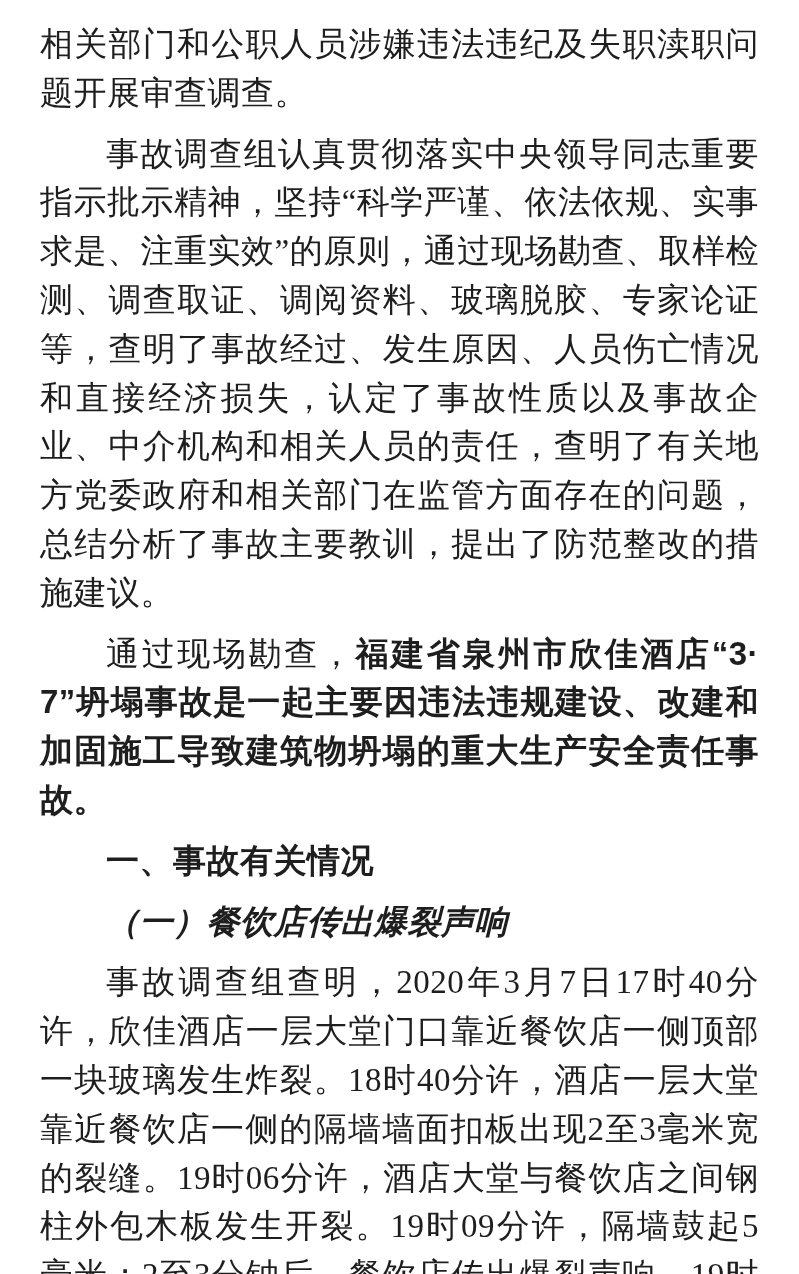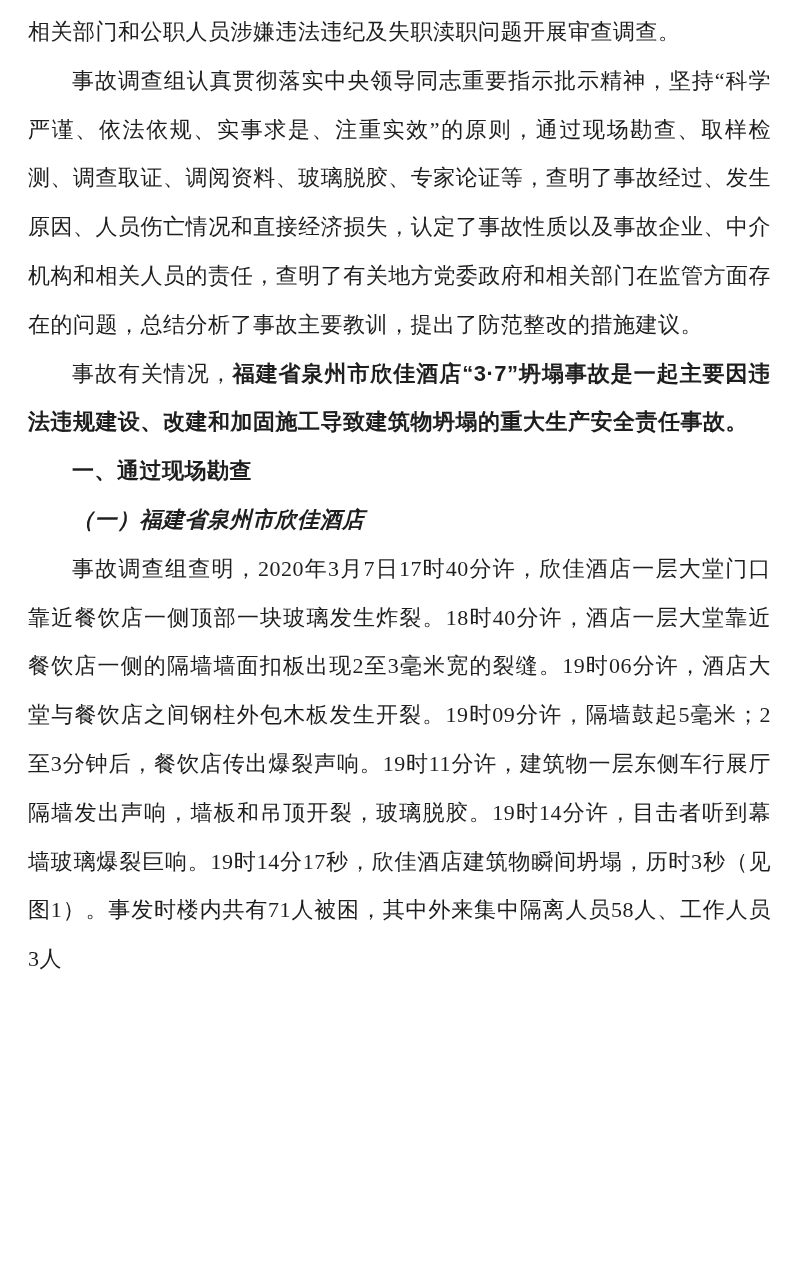--- a/index.html
+++ b/index.html
@@ -12,22 +12,22 @@
     width: 799px;
     height: 1274px;
     box-sizing: border-box;
     background: #ffffff;
     color: #1e1e1e;
     padding: 8px 28px 0 28px;
     overflow: hidden;
     font-family: "Liberation Serif", "DejaVu Serif", serif;
   }
   .para {
-    margin: 0;
-    font-size: 22px;
+    margin: 12px;
+    font-size: 33px;
     line-height: 48.8px;
     text-align: justify;
     letter-spacing: 0.5px;
     word-break: break-all;
   }
   .indent {
     text-indent: 2em;
   }
   .bold-run {
     font-weight: bold;
@@ -44,21 +44,21 @@
 </style>
 </head>
 <body>
 
 <div class="page">
 
   <p class="para">相关部门和公职人员涉嫌违法违纪及失职渎职问题开展审查调查。</p>
 
   <p class="para indent">事故调查组认真贯彻落实中央领导同志重要指示批示精神，坚持“科学严谨、依法依规、实事求是、注重实效”的原则，通过现场勘查、取样检测、调查取证、调阅资料、玻璃脱胶、专家论证等，查明了事故经过、发生原因、人员伤亡情况和直接经济损失，认定了事故性质以及事故企业、中介机构和相关人员的责任，查明了有关地方党委政府和相关部门在监管方面存在的问题，总结分析了事故主要教训，提出了防范整改的措施建议。</p>
 
-  <p class="para indent"><span>事故有关情况，</span><span class="bold-run">福建省泉州市欣佳酒店“3·7”坍塌事故是一起主要因违法违规建设、改建和加固施工导致建筑物坍塌的重大生产安全责任事故。</span></p>
+  <p class="para indent"><span>通过现场勘查，</span><span class="bold-run">福建省泉州市欣佳酒店“3·7”坍塌事故是一起主要因违法违规建设、改建和加固施工导致建筑物坍塌的重大生产安全责任事故。</span></p>
 
-  <p class="para indent heading-1">一、通过现场勘查</p>
+  <p class="para indent heading-1">一、事故有关情况</p>
 
-  <p class="para indent heading-2">（一）福建省泉州市欣佳酒店</p>
+  <p class="para indent heading-2">（一）餐饮店传出爆裂声响</p>
 
   <p class="para indent">事故调查组查明，2020年3月7日17时40分许，欣佳酒店一层大堂门口靠近餐饮店一侧顶部一块玻璃发生炸裂。18时40分许，酒店一层大堂靠近餐饮店一侧的隔墙墙面扣板出现2至3毫米宽的裂缝。19时06分许，酒店大堂与餐饮店之间钢柱外包木板发生开裂。19时09分许，隔墙鼓起5毫米；2至3分钟后，餐饮店传出爆裂声响。19时11分许，建筑物一层东侧车行展厅隔墙发出声响，墙板和吊顶开裂，玻璃脱胶。19时14分许，目击者听到幕墙玻璃爆裂巨响。19时14分17秒，欣佳酒店建筑物瞬间坍塌，历时3秒（见图1）。事发时楼内共有71人被困，其中外来集中隔离人员58人、工作人员3人</p>
 
 </div>
 
 </body></html>

